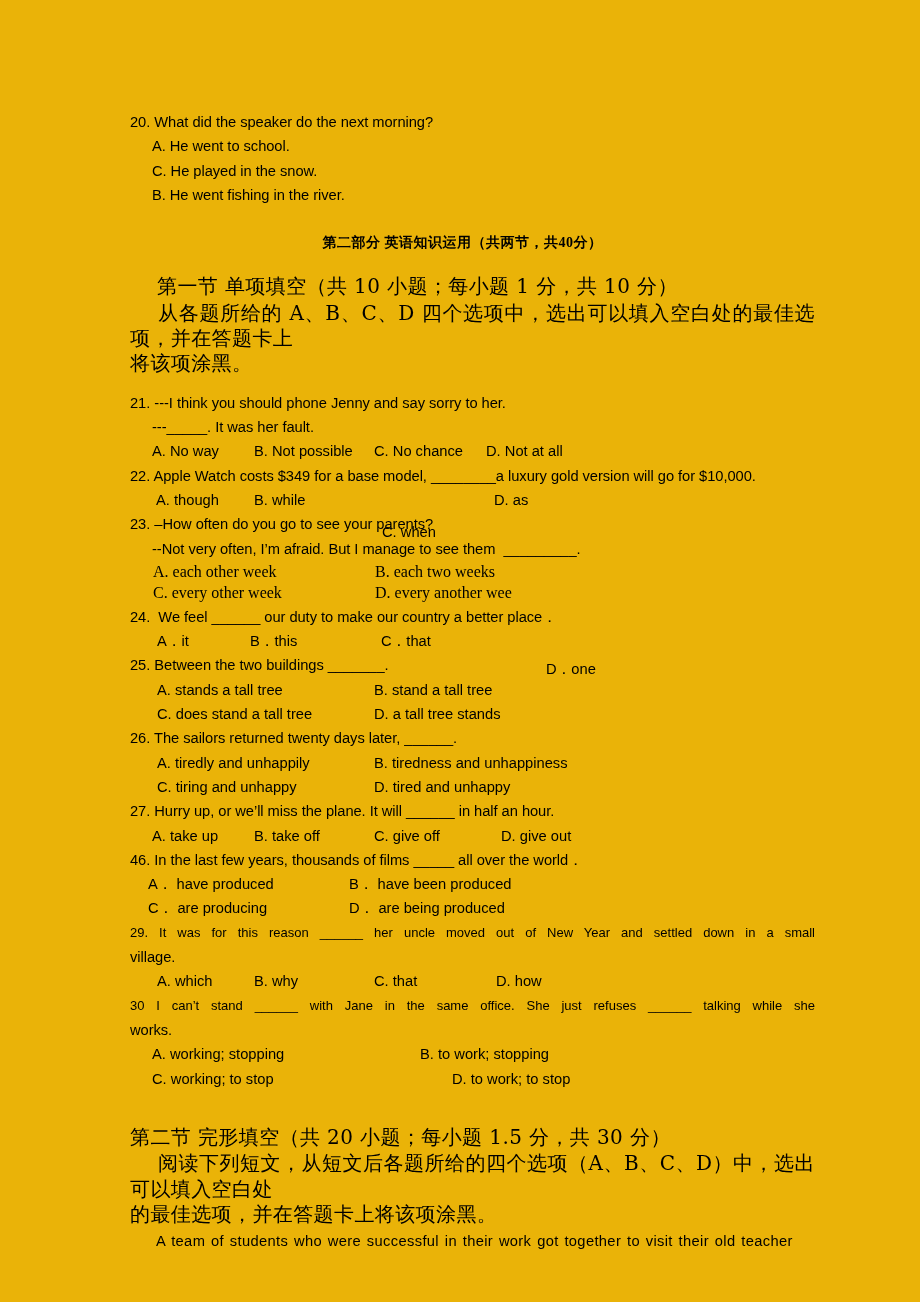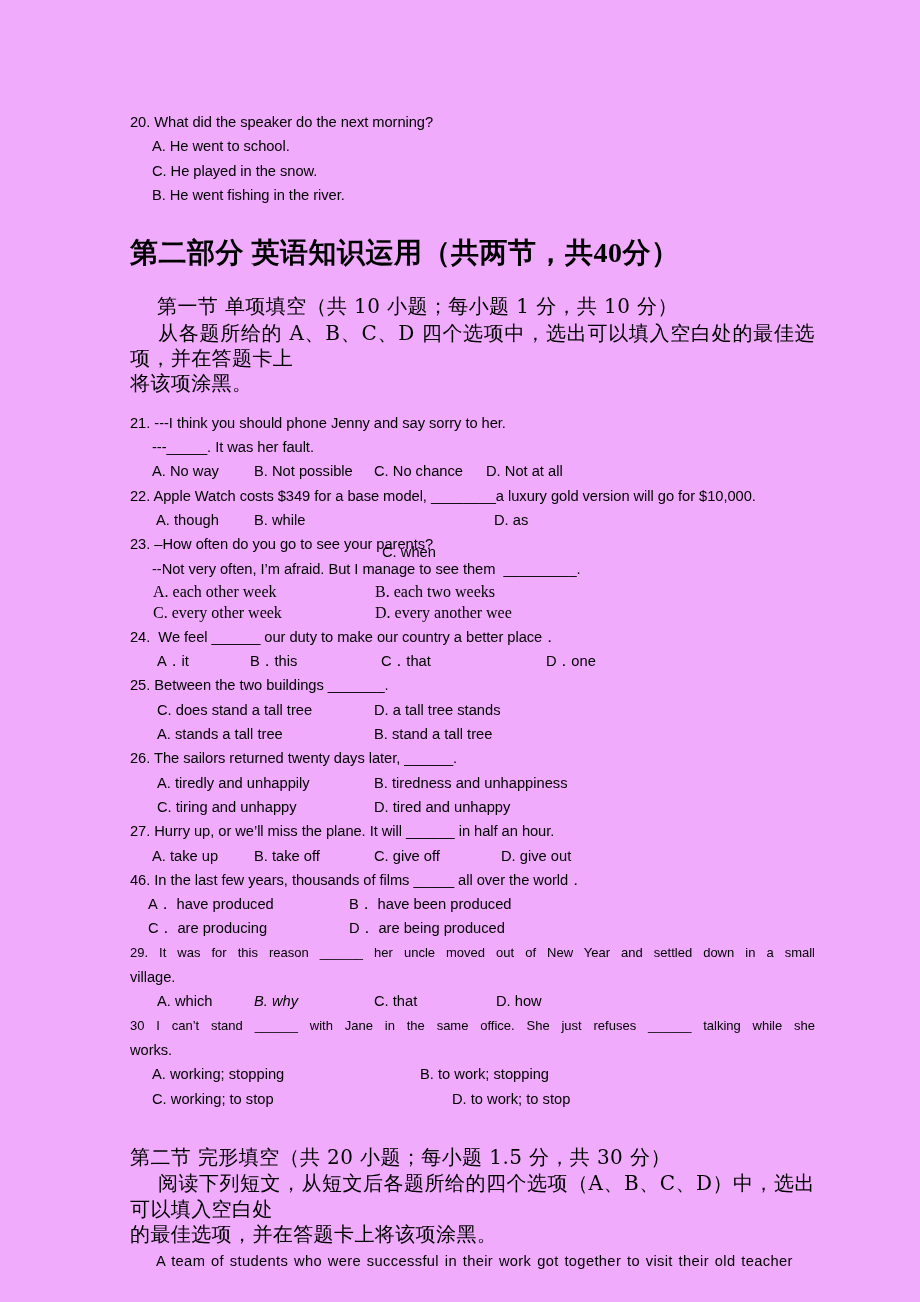--- a/index.html
+++ b/index.html
@@ -11,36 +11,37 @@
     width: 920px;
     height: 1302px;
     font-family: "Liberation Sans", sans-serif;
     color: #000000;
     -webkit-font-smoothing: antialiased;
   }
   .page {
     position: relative;
     width: 920px;
     height: 1302px;
-    background: #f0abfc;
+    background: #eab308;
     box-sizing: border-box;
     padding: 110px 105px 0 130px;
   }
   
   .q-line {
     font-size: 14.7px;
     line-height: 24.3px;
     white-space: pre-wrap;
     letter-spacing: -0.05px;
   }
   .q-line.indent1 { padding-left: 22px; }
   
   .part-title {
+    text-align: center;
     font-family: "Liberation Serif", "DejaVu Serif", serif;
-    font-size: 28px;
+    font-size: 14px;
     font-weight: bold;
     letter-spacing: 0.5px;
     margin: 27px 0 0 0;
     padding-right: 20px;
   }
   
   .cn {
     font-family: "DejaVu Serif", "Liberation Serif", serif;
     font-size: 20px;
     line-height: 25.4px;
@@ -131,33 +132,33 @@
       <span style="left:245px;">D. every another wee</span>
     </div>
   </div>
 
   <div style="margin-top:2px;">
     <div class="q-line">24.  We feel ______ our duty to make our country a better place．</div>
     <div class="opts">
       <span style="left:27px;">A．it</span>
       <span style="left:120px;">B．this</span>
       <span style="left:251px;">C．that</span>
-      <span style="left:416px;">D．one</span>
+      <span style="left:416px;margin-top:28px;">D．one</span>
     </div>
   </div>
 
   <div>
     <div class="q-line">25. Between the two buildings _______.</div>
+    <div class="opts">
+      <span style="left:27px;">A. stands a tall tree</span>
+      <span style="left:244px;">B. stand a tall tree</span>
+    </div>
     <div class="opts">
       <span style="left:27px;">C. does stand a tall tree</span>
       <span style="left:244px;">D. a tall tree stands</span>
-    </div>
-    <div class="opts">
-      <span style="left:27px;">A. stands a tall tree</span>
-      <span style="left:244px;">B. stand a tall tree</span>
     </div>
   </div>
 
   <div>
     <div class="q-line">26. The sailors returned twenty days later, ______.</div>
     <div class="opts">
       <span style="left:27px;">A. tiredly and unhappily</span>
       <span style="left:244px;">B. tiredness and unhappiness</span>
     </div>
     <div class="opts">
@@ -186,21 +187,21 @@
       <span style="left:18px;">C． are producing</span>
       <span style="left:219px;">D． are being produced</span>
     </div>
   </div>
 
   <div>
     <div class="justify-line">29. It was for this reason ______ her uncle moved out of New Year and settled down in a small</div>
     <div class="q-line">village.</div>
     <div class="opts">
       <span style="left:27px;">A. which</span>
-      <span style="left:124px;font-style:italic;">B. why</span>
+      <span style="left:124px;">B. why</span>
       <span style="left:244px;">C. that</span>
       <span style="left:366px;">D. how</span>
     </div>
   </div>
 
   <div>
     <div class="justify-line">30 I can’t stand ______ with Jane in the same office. She just refuses ______ talking while she</div>
     <div class="q-line">works.</div>
     <div class="opts">
       <span style="left:22px;">A. working; stopping</span>

